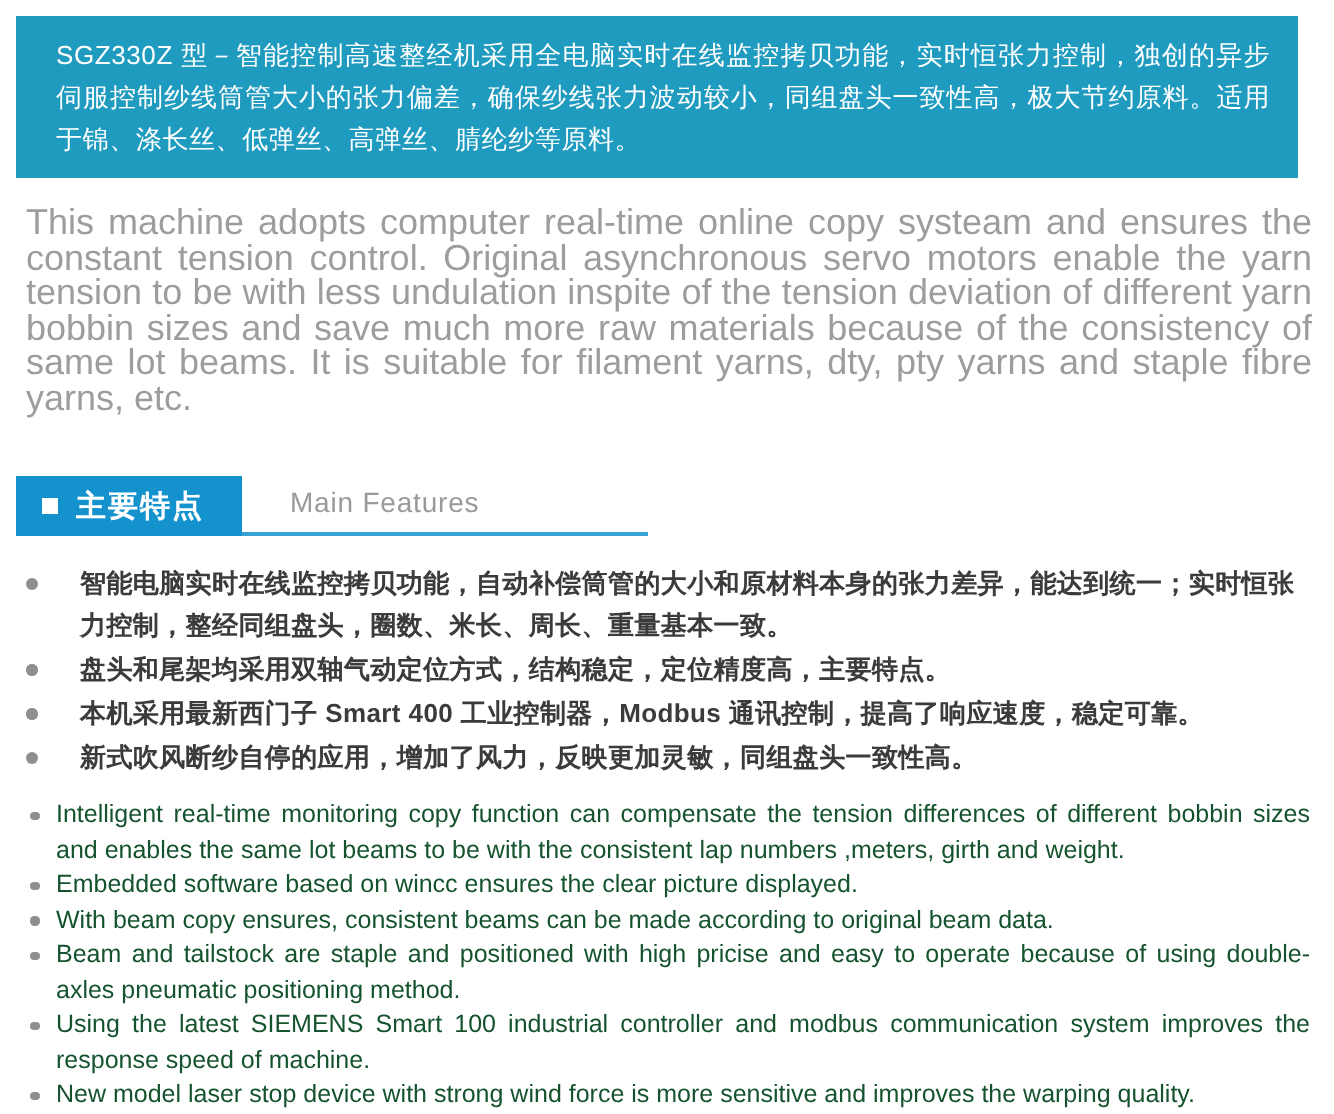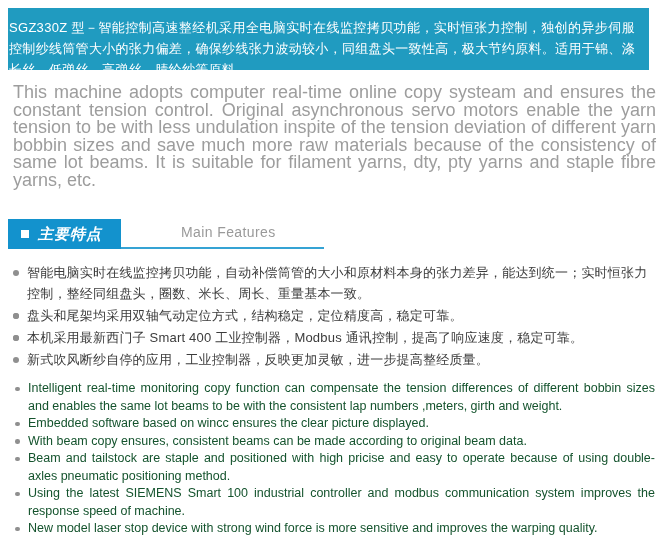--- a/index.html
+++ b/index.html
@@ -8,22 +8,22 @@
     background: #ffffff;
     font-family: "Liberation Sans", "DejaVu Sans", sans-serif;
     overflow: hidden;
     position: relative;
   }
 
   
   .banner {
     box-sizing: border-box;
     margin: 8px 18px 0 8px;
-    height: 62px;
-    padding: 9px 14px 7px 1px;
+    height: 81px;
+    padding: 9px 14px 7px 20px;
     color: #ffffff;
     font-size: 13px;
     line-height: 21px;
     letter-spacing: 0.3px;
     text-align: justify;
   }
 
   
   .intro-en {
     margin: 14px 11px 0 13px;
@@ -59,42 +59,40 @@
     width: 8px; height: 8px;
     background: #ffffff;
     display: inline-block;
     margin-right: 9px;
   }
   .title-zh {
     color: #ffffff;
     font-size: 15px;
     font-weight: bold;
     letter-spacing: 1px;
-    font-style: italic;
   }
   .title-en {
     position: absolute;
     left: 137px; top: 5px;
     color: #9a9a9a;
     font-size: 14px;
     letter-spacing: 0.4px;
-    margin-left: 36px;
   }
 
   
   .features-zh {
     margin: 13px 10px 0 0;
   }
   .features-zh .item {
     position: relative;
-    padding-left: 27px;
+    padding-left: 40px;
     margin-bottom: 1px;
     color: #3b3b3b;
     font-size: 13px;
-    font-weight: 400;
+    font-weight: 700;
     line-height: 21px;
     letter-spacing: 0.2px;
   }
   .features-zh .dot {
     position: absolute;
     left: 13px; top: 7.5px;
     width: 6px; height: 6px;
     border-radius: 50%;
     background: #8f8f8f;
   }
@@ -138,32 +136,32 @@
 <div class="features-zh">
   <div class="item">
     <span class="dot"></span>
     <span>智能电脑实时在线监控拷贝功能，自动补偿筒管的大小和原材料本身的张力差异，能达到统一；实时恒张力控制，整经同组盘头，圈数、米长、周长、重量基本一致。</span>
   </div>
   <div class="item">
     <span class="dot"></span>
   </div>
   <div class="item">
     <span class="dot"></span>
-    <span>盘头和尾架均采用双轴气动定位方式，结构稳定，定位精度高，稳定可靠。</span>
+    <span>盘头和尾架均采用双轴气动定位方式，结构稳定，定位精度高，主要特点。</span>
   </div>
   <div class="item">
     <span class="dot"></span>
   </div>
   <div class="item">
     <span class="dot"></span>
     <span>本机采用最新西门子 Smart 400 工业控制器，Modbus 通讯控制，提高了响应速度，稳定可靠。</span>
   </div>
   <div class="item">
     <span class="dot"></span>
-    <span>新式吹风断纱自停的应用，工业控制器，反映更加灵敏，进一步提高整经质量。</span>
+    <span>新式吹风断纱自停的应用，增加了风力，反映更加灵敏，同组盘头一致性高。</span>
   </div>
 </div>
 
 <div class="features-en">
   <div class="item">
     <span class="dot"></span>
     <span>Intelligent real-time monitoring copy function can compensate the tension differences of different bobbin sizes and enables the same lot beams to be with the consistent lap numbers ,meters, girth and weight.</span>
   </div>
   <div class="item">
     <span class="dot"></span>

